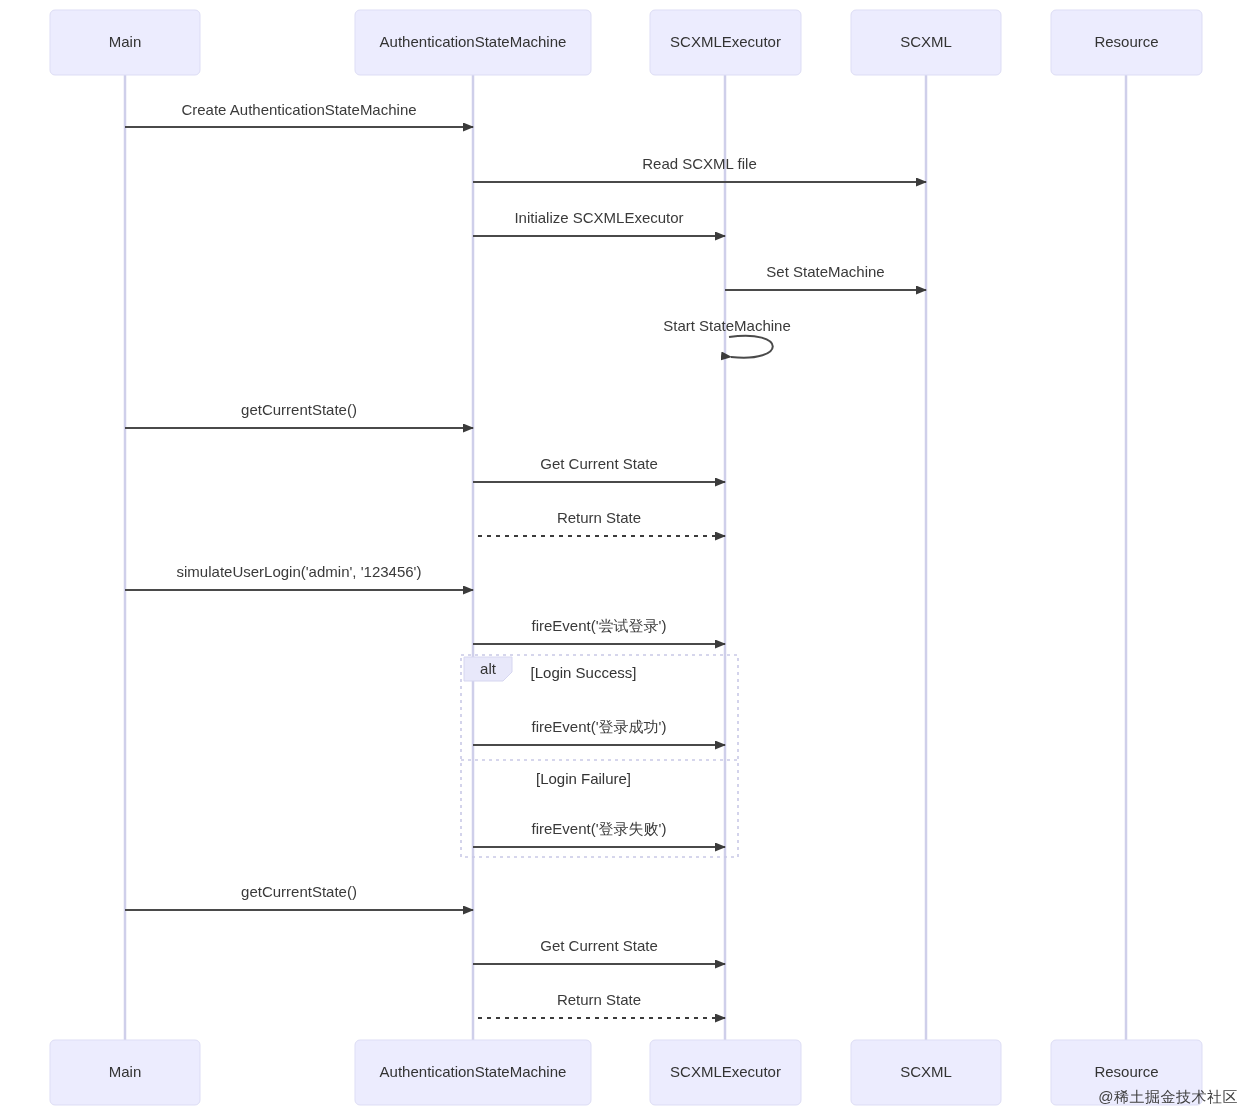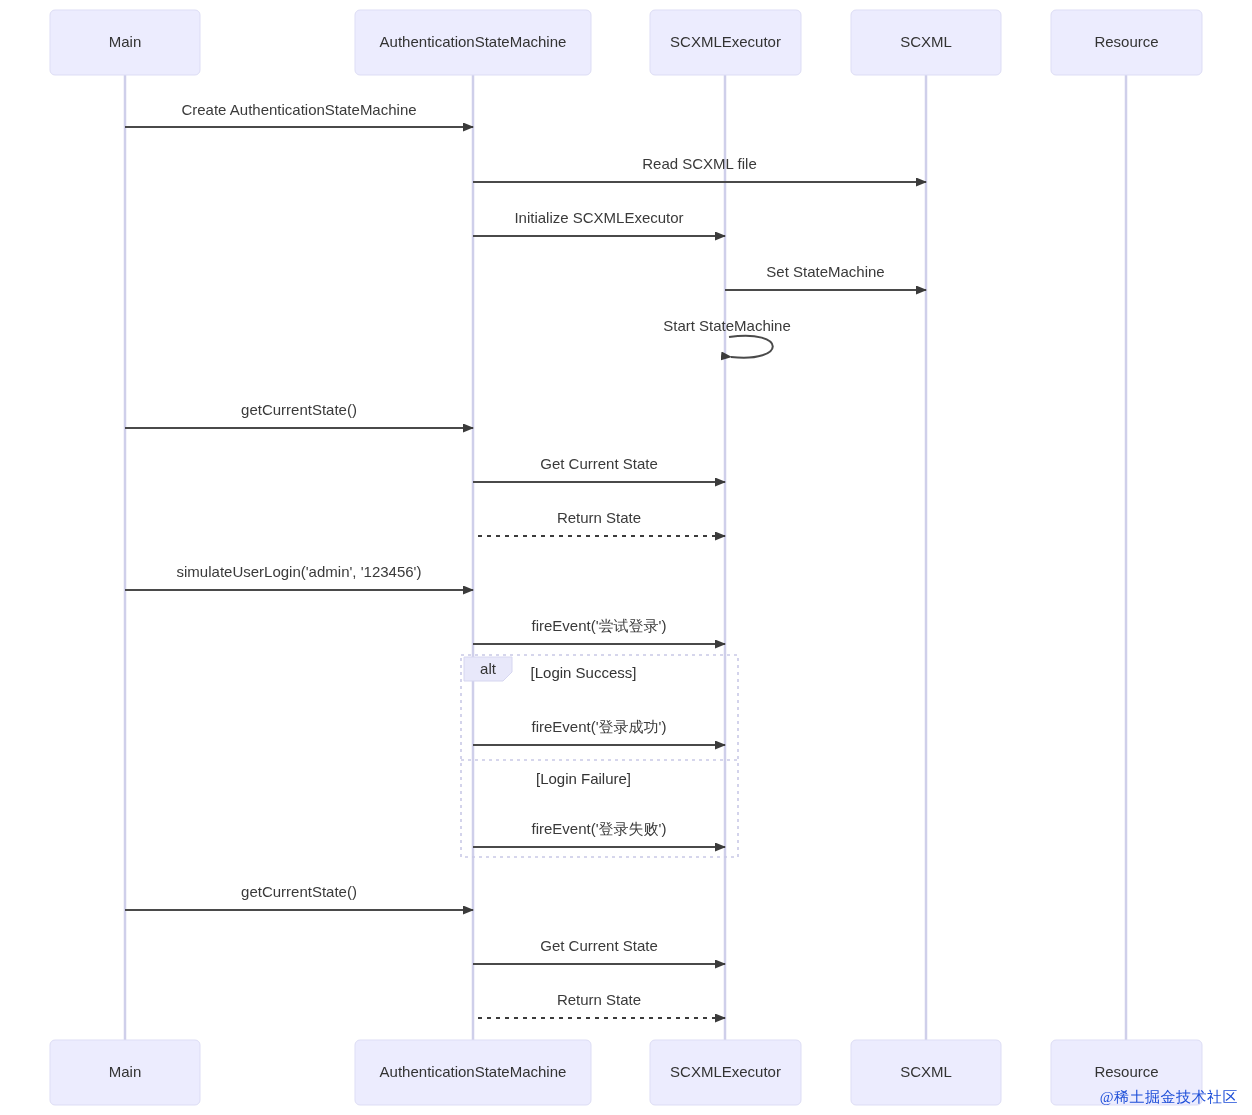--- a/index.html
+++ b/index.html
@@ -88,23 +88,23 @@
     font-family: "Liberation Sans", "DejaVu Sans", sans-serif;
     font-size: 15px;
     fill: #333333;
     text-anchor: middle;
     font-weight: normal;
   }
   .watermark {
     position: absolute;
     right: 14px;
     bottom: 8px;
-    font-family: Liberation Serif, serif;
-    font-size: 15px;
-    color: #1d4ed8;
+    font-family: Liberation Sans, sans-serif;
+    font-size: 15px;
+    color: #404040;
     letter-spacing: 0.5px;
     user-select: none;
   }
 </style>
 </head>
 <body>
 
 <div id="diagram-root">
 
   <svg id="seq-svg" viewBox="0 0 1252 1115" xmlns="http://www.w3.org/2000/svg">

